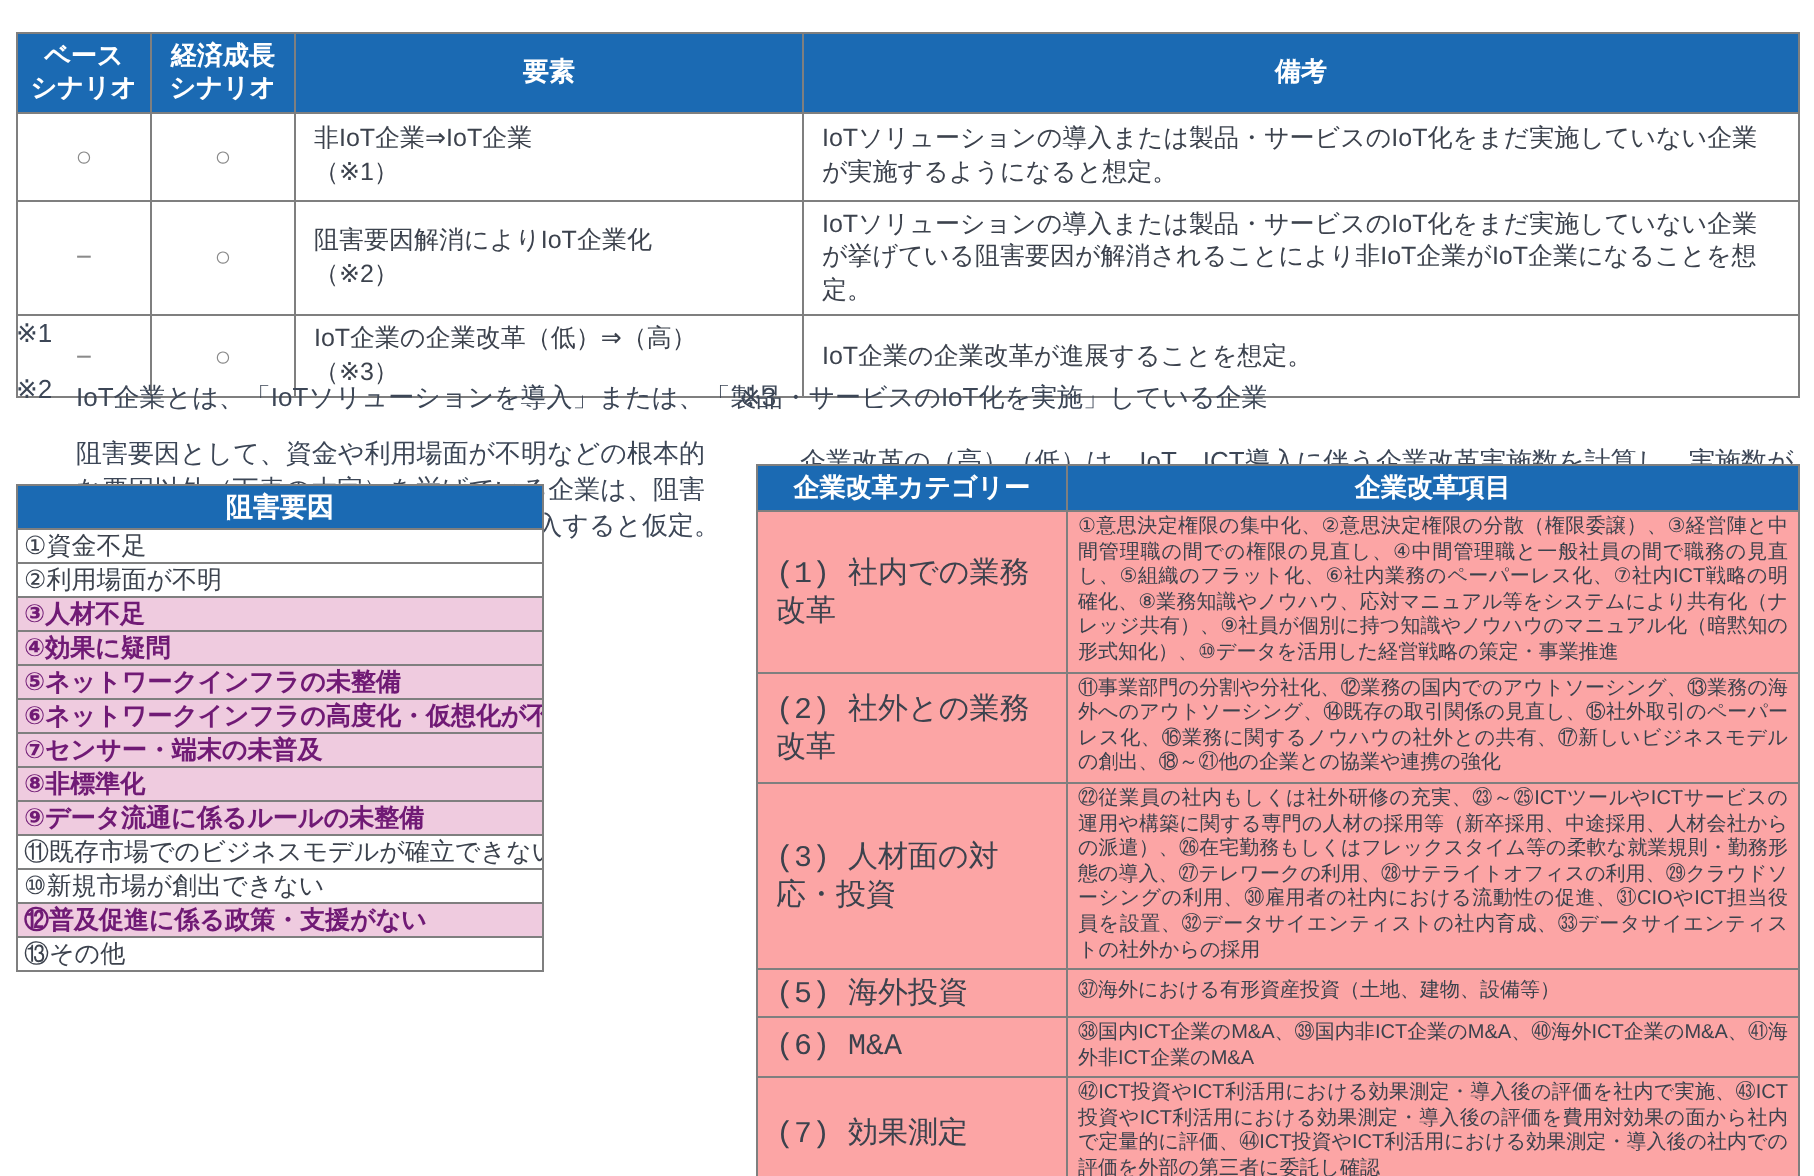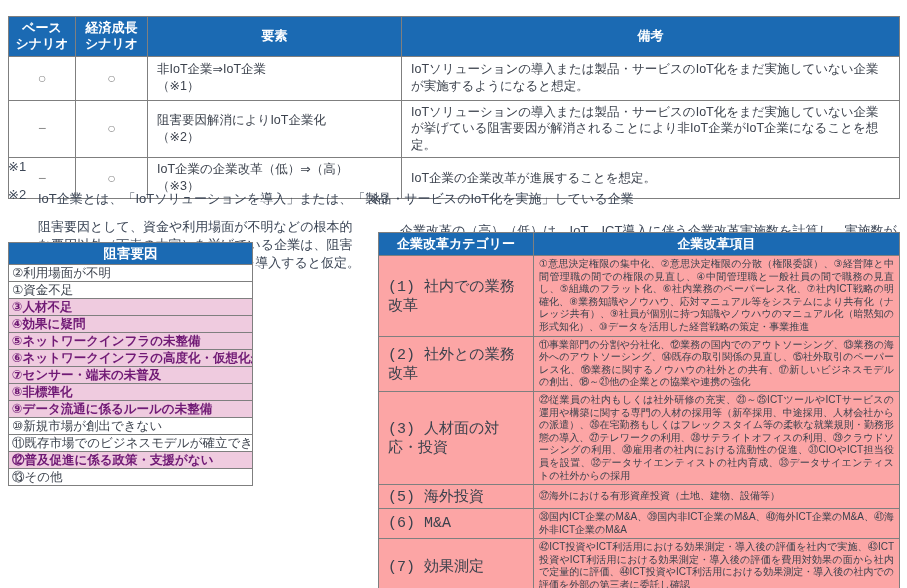--- a/index.html
+++ b/index.html
@@ -31,21 +31,21 @@
 
   
   .note { position:absolute; display:flex; font-size:13px; line-height:1.4; color:#3c4656; }
   .note .lbl { flex:none; width:30px; }
   .note .txt { flex:1;margin-top:32px; }
   .note1 { left:8px; top:158px; width:892px; }
   .note2 { left:8px; top:186px; width:354px; }
   .note3 { left:370px; top:190px; width:534px; }
 
   
-  .inhibitor { position:absolute; left:8px; top:242px; width:245px; table-layout:fixed; }
+  .inhibitor { position:absolute; left:8px; top:242px; width:264px; table-layout:fixed; }
   .inhibitor th { font-size:13.5px; height:22px; padding:1px; }
   .inhibitor td { font-size:12.5px; line-height:1.12; padding:1px 3px; background:#fff; height:15px; white-space:nowrap; overflow:hidden; }
   .inhibitor tr.hl td { background:#efcbdf; font-weight:bold; color:#701a75; }
 
   
   .reform { position:absolute; left:378px; top:232px; width:521px; table-layout:fixed; }
   .reform th { font-size:13px; height:23px; padding:1px;margin-left:29px; }
   .reform td { background:#fca5a5; vertical-align:middle; }
   .reform td.cat { font-size:15px; padding:2px 5px 2px 9px;font-family:Liberation Mono, monospace; }
   .reform td.items {
@@ -114,25 +114,25 @@
 </div>
 
 <table class="inhibitor">
   <thead>
     <tr>
       <th class="blue-head">阻害要因</th>
     </tr>
   </thead>
   <tbody>
     <tr>
+        <td>①資金不足</td>
+      </tr>
+    <tr>
         <td>②利用場面が不明</td>
       </tr>
-    <tr>
-        <td>①資金不足</td>
-      </tr>
     <tr class="hl">
         <td>③人材不足</td>
       </tr>
     <tr class="hl">
         <td>④効果に疑問</td>
       </tr>
     <tr class="hl">
         <td>⑤ネットワークインフラの未整備</td>
       </tr>
     <tr class="hl">
@@ -141,24 +141,24 @@
     <tr class="hl">
         <td>⑦センサー・端末の未普及</td>
       </tr>
     <tr class="hl">
         <td>⑧非標準化</td>
       </tr>
     <tr class="hl">
         <td>⑨データ流通に係るルールの未整備</td>
       </tr>
     <tr>
+        <td>⑪既存市場でのビジネスモデルが確立できない</td>
+      </tr>
+    <tr>
         <td>⑩新規市場が創出できない</td>
-      </tr>
-    <tr>
-        <td>⑪既存市場でのビジネスモデルが確立できない</td>
       </tr>
     <tr class="hl">
         <td>⑫普及促進に係る政策・支援がない</td>
       </tr>
     <tr>
         <td>⑬その他</td>
       </tr>
   </tbody>
 </table>
 

